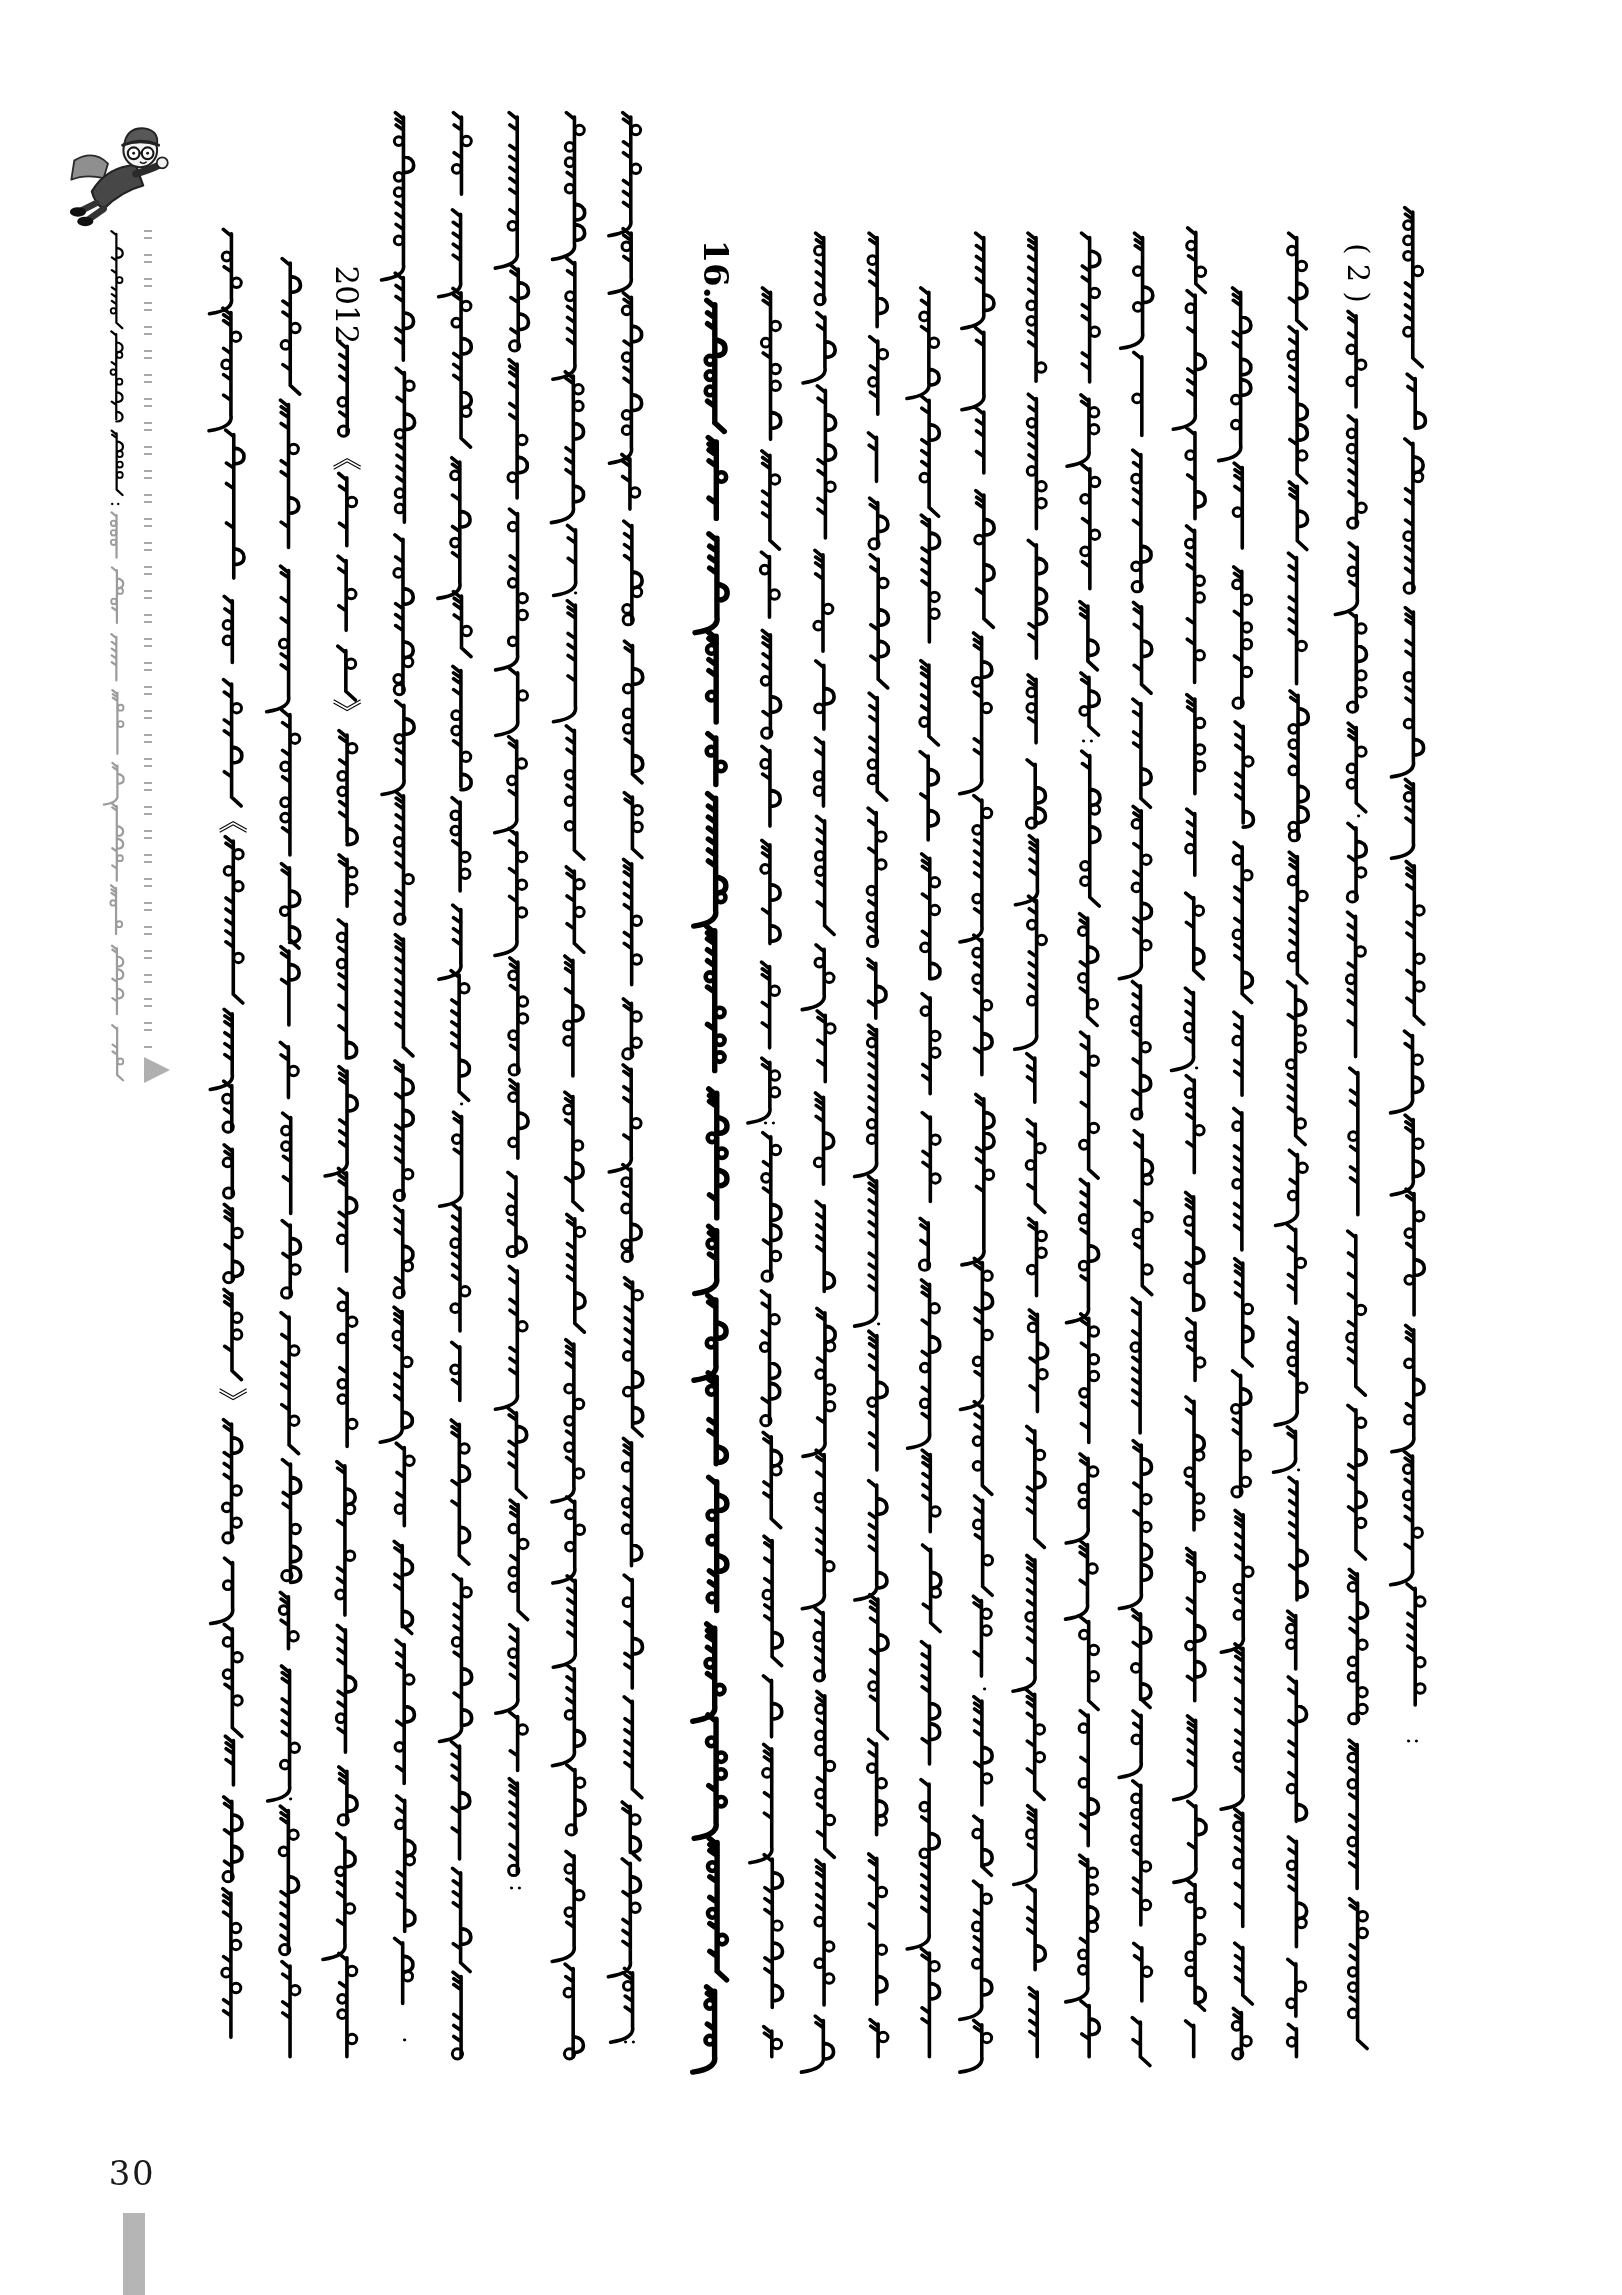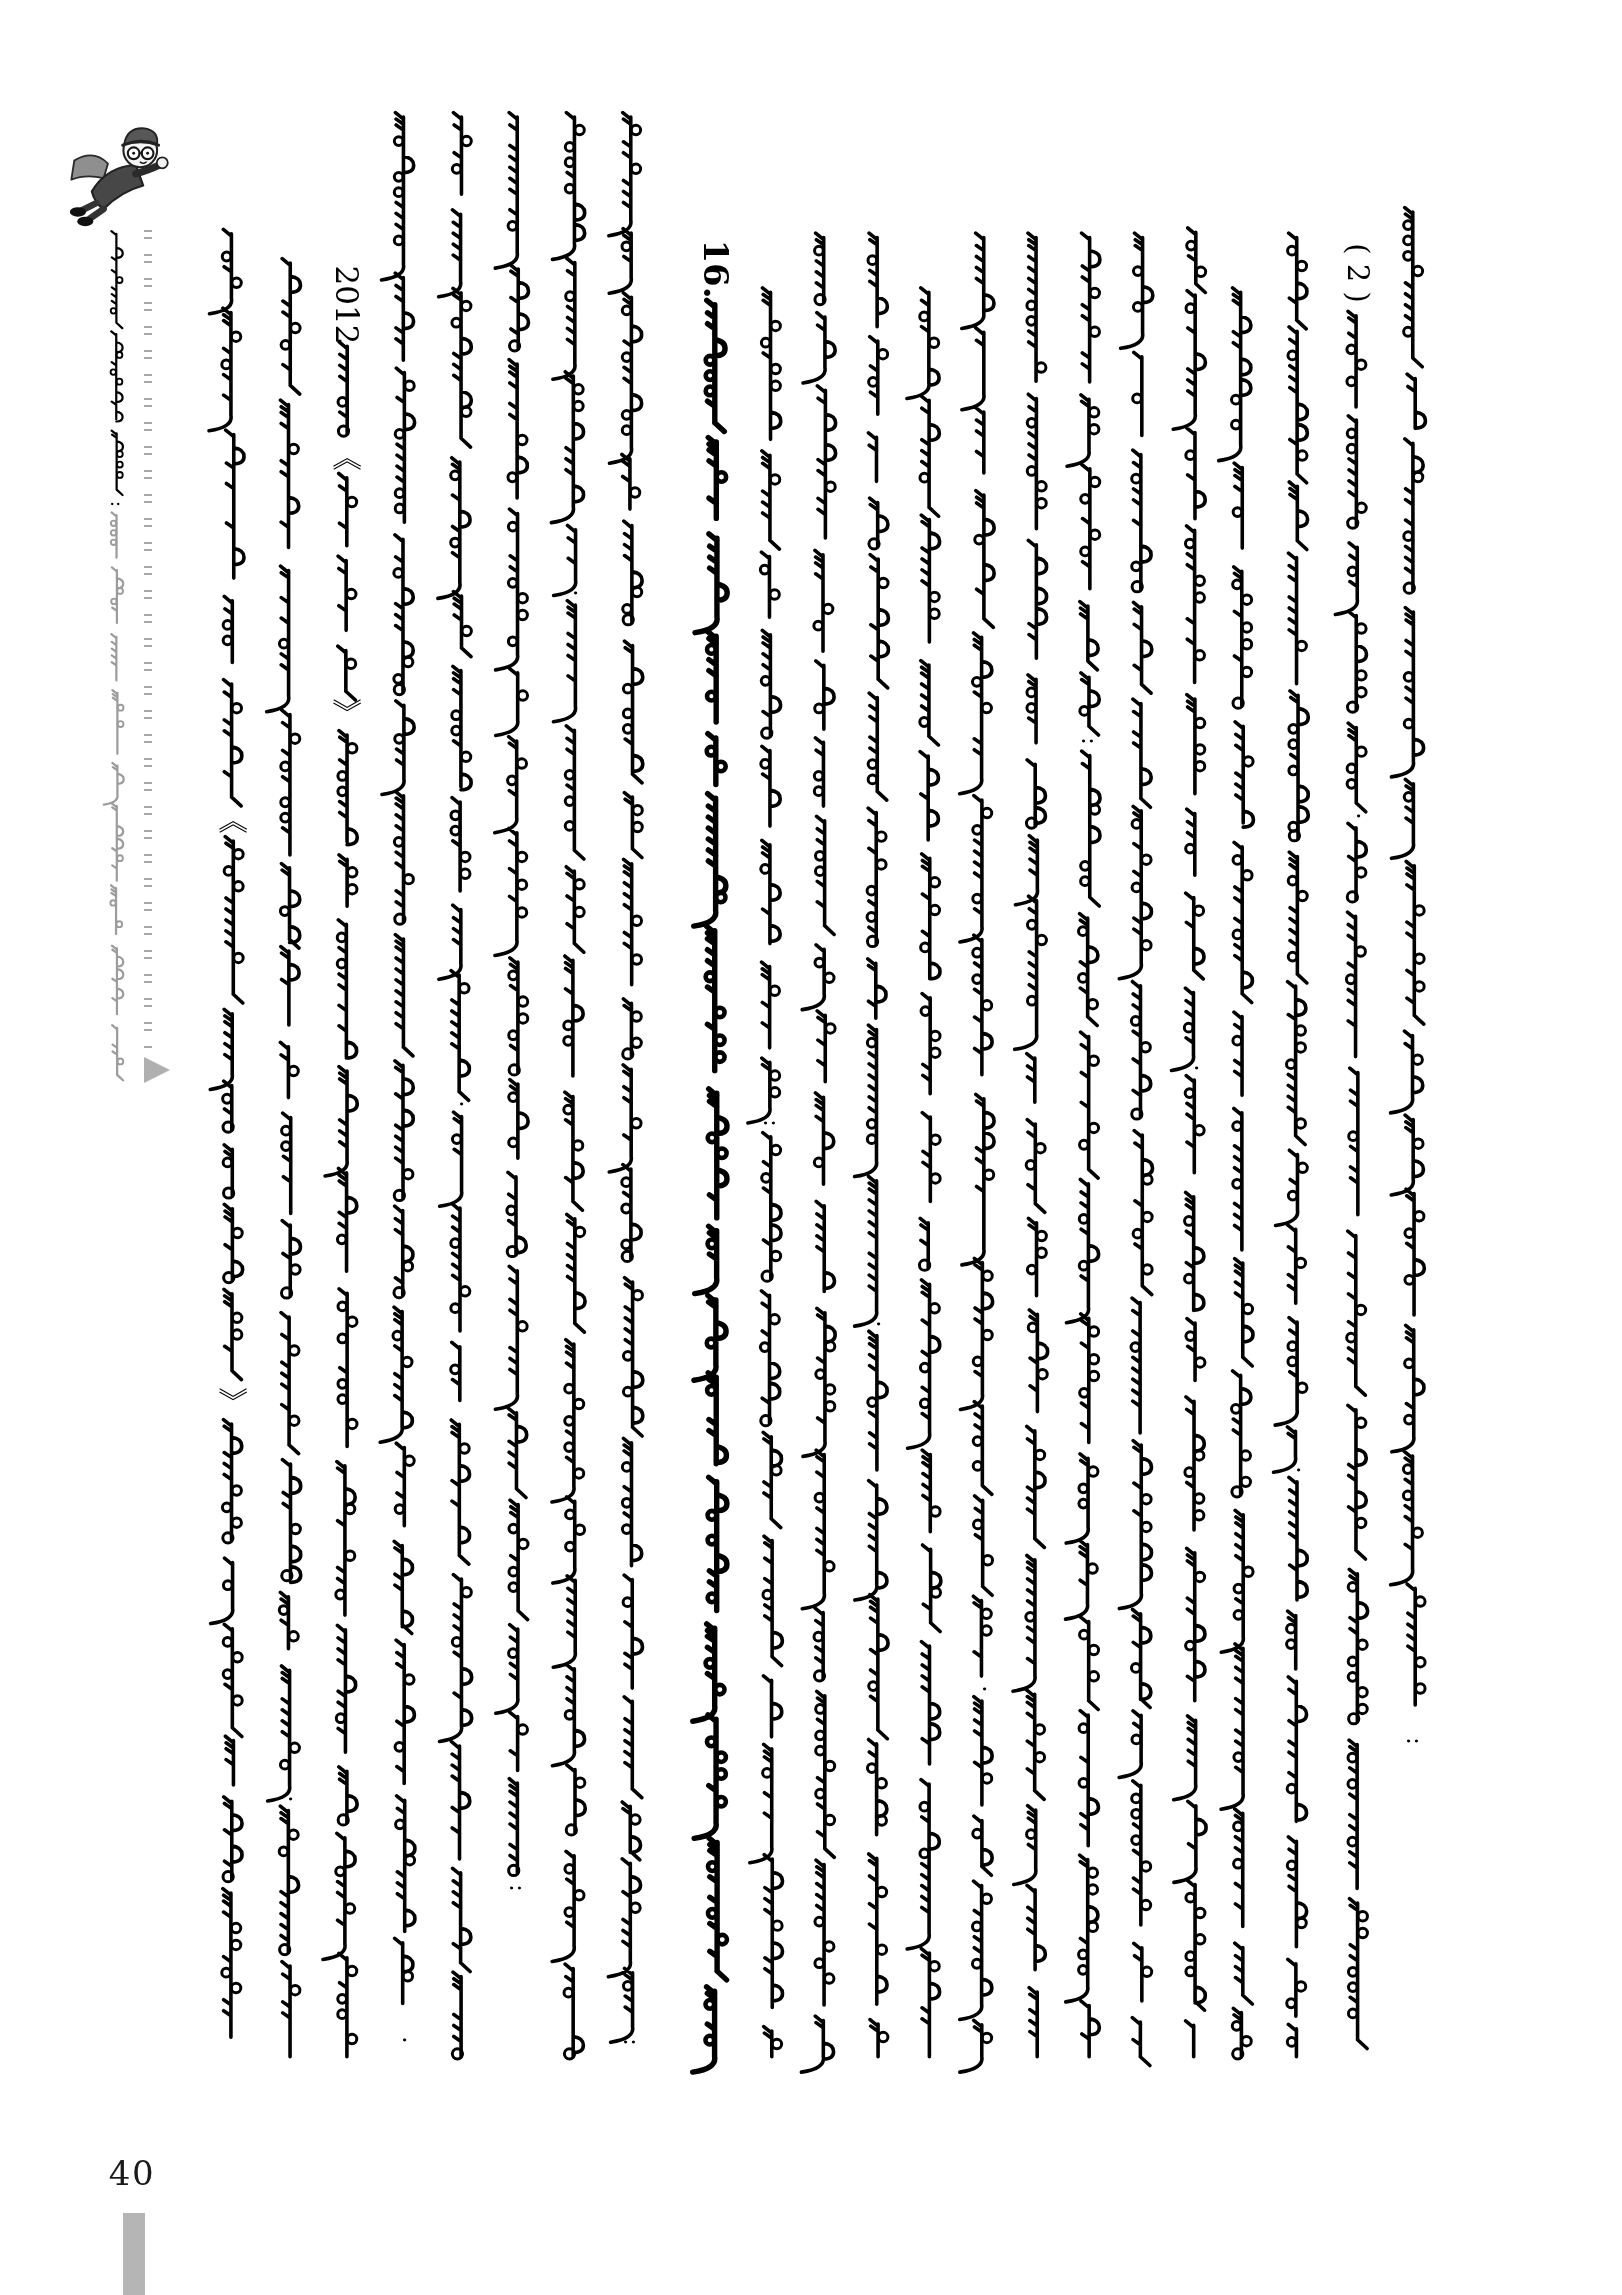--- a/index.html
+++ b/index.html
@@ -781,16 +781,16 @@
       <span class="tok" style="left: 877px; top: 1324px; font-size: 23.4px; color: rgb(0, 0, 0);">·</span>
       <span class="tok" style="left: 983px; top: 1689px; font-size: 23.4px; color: rgb(0, 0, 0);">·</span>
       <span class="tok" style="left: 1089px; top: 741px; font-size: 23.4px; color: rgb(0, 0, 0);">:</span>
       <span class="tok" style="left: 1195px; top: 1068px; font-size: 23.4px; color: rgb(0, 0, 0);">·</span>
       <span class="tok" style="left: 1297px; top: 1470px; font-size: 23.4px; color: rgb(0, 0, 0);">·</span>
       <span class="tok" style="left: 1357px; top: 273px; font-size: 29px; color: rgb(0, 0, 0);">( 2 )</span>
       <span class="tok" style="left: 1357px; top: 816px; font-size: 23.4px; color: rgb(0, 0, 0);">·</span>
       <span class="tok" style="left: 1414px; top: 1741px; font-size: 23.4px; color: rgb(0, 0, 0);">:</span>
     </div>
 
-  <div id="page-number">40</div>
+  <div id="page-number">30</div>
   <div id="footer-bar"></div>
 </div>
 
 
 </body></html>

